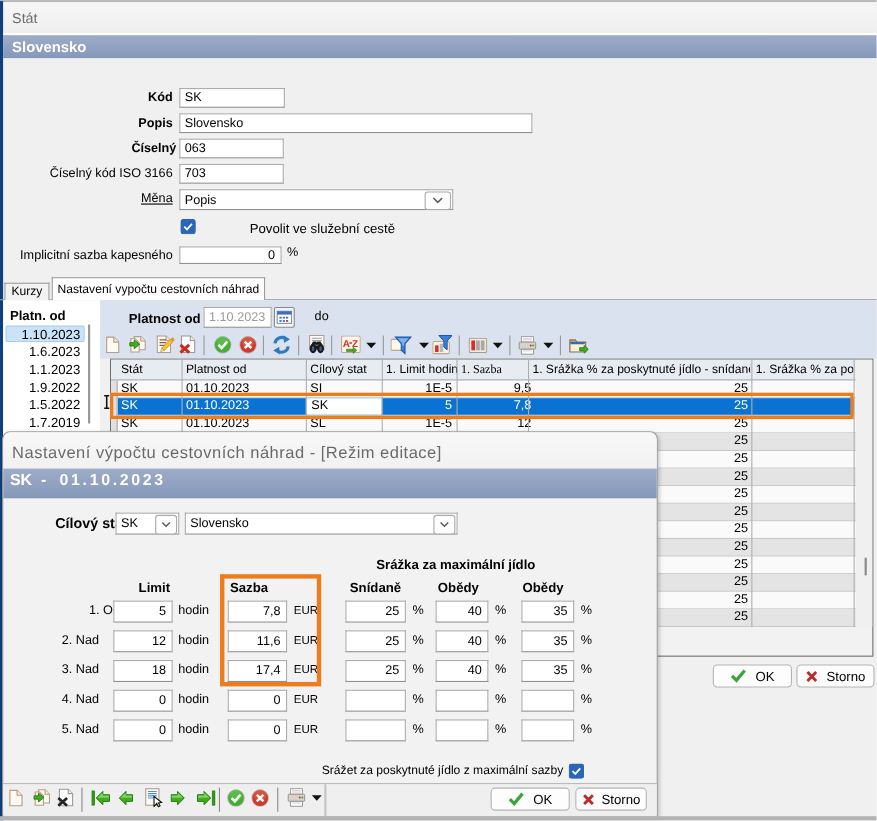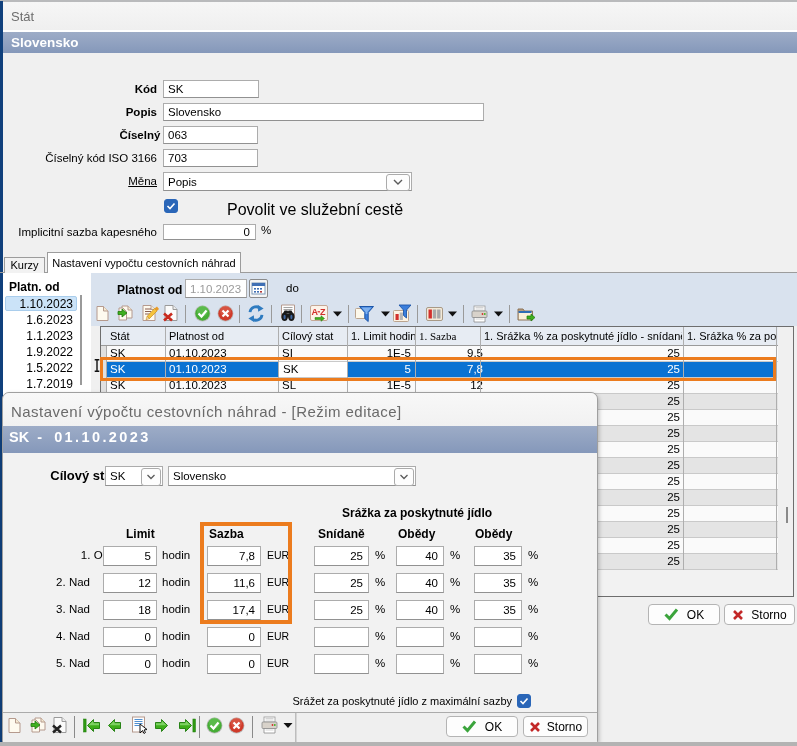--- a/index.html
+++ b/index.html
@@ -53,21 +53,21 @@
       <div class="ab" style="right:1px;top:1px;width:22px;height:15px;background:#fdfdfd;border:1px solid #ababab;border-radius:3px;">
         <svg width="22" height="15" viewBox="0 0 22 15">
             <path d="M7 5 L11 9 L15 5" fill="none" stroke="#5a5a5a" stroke-width="1.4"></path>
           </svg>
       </div>
     </div>
     <svg class="ab" style="left:164px;top:199px;" width="14" height="14" viewBox="0 0 14 14">
         <rect x="0.5" y="0.5" width="13" height="13" rx="2.5" fill="#2a66b8" stroke="#2a66b8"></rect>
         <path d="M3.5 7 L6 9.5 L10.5 4.5" fill="none" stroke="#fff" stroke-width="1.6"></path>
       </svg>
-    <div class="lbl" style="left:180px;top:201px;font-size:16px;padding-left:47px;">Povolit ve služební cestě</div>
+    <div class="lbl" style="left:180px;top:201px;font-size:12px;padding-left:47px;">Povolit ve služební cestě</div>
     <div class="rlbl" style="left:0;top:226px;width:157px;">Implicitní sazba kapesného</div>
     <div class="inp" style="left:163px;top:224px;width:93px;height:16px;">
         <span class="lr">0</span>
       </div>
     <div class="lbl" style="left:261px;top:224px;">%</div>
   </div>
 
   <div id="tabs">
     <div class="ab" style="left:3px;top:252px;width:794px;height:21px;background:#f0f0f0;"></div>
     <div class="ab" style="left:0;top:272px;width:797px;height:1px;background:#9c9c9c;"></div>
@@ -336,21 +336,21 @@
             <path d="M5.5 6 L9 9.5 L12.5 6" fill="none" stroke="#5a5a5a" stroke-width="1.3"></path>
           </svg></div>
     </div>
     <div class="inp" style="left:168px;top:466px;width:248px;height:20px;">
         <span class="ll">Slovensko</span>
       <div class="ab" style="right:1px;top:1px;width:18px;height:16px;background:#fdfdfd;border:1px solid #ababab;border-radius:3px;"><svg width="18" height="16" viewBox="0 0 18 16">
             <path d="M5.5 6 L9 9.5 L12.5 6" fill="none" stroke="#5a5a5a" stroke-width="1.3"></path>
           </svg></div>
     </div>
 
-    <div class="lbl b" style="left:342px;top:506px;font-size:12px;">Srážka za poskytnuté jídlo</div>
+    <div class="lbl b" style="left:342px;top:506px;font-size:12px;">Srážka za maximální jídlo</div>
     <div class="lbl b" style="left:106px;top:527px;font-size:12px;margin-left:20px;">Limit</div>
     <div class="lbl b" style="left:209px;top:527px;font-size:12px;">Sazba</div>
     <div class="lbl b" style="left:318px;top:527px;font-size:12px;">Snídaně</div>
     <div class="lbl b" style="left:398px;top:527px;font-size:12px;">Obědy</div>
     <div class="lbl b" style="left:475px;top:527px;font-size:12px;">Obědy</div>
 
     <div class="rlbl" style="left:0;top:549px;width:109px;">1. Od</div>
 <div class="inp" style="left:103px;top:546px;width:54px;height:20px;">
         <span class="lr">5</span>
       </div>

